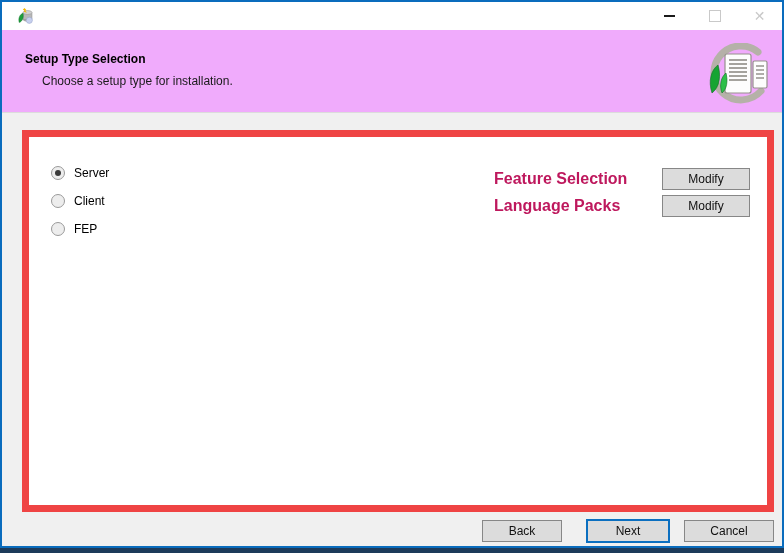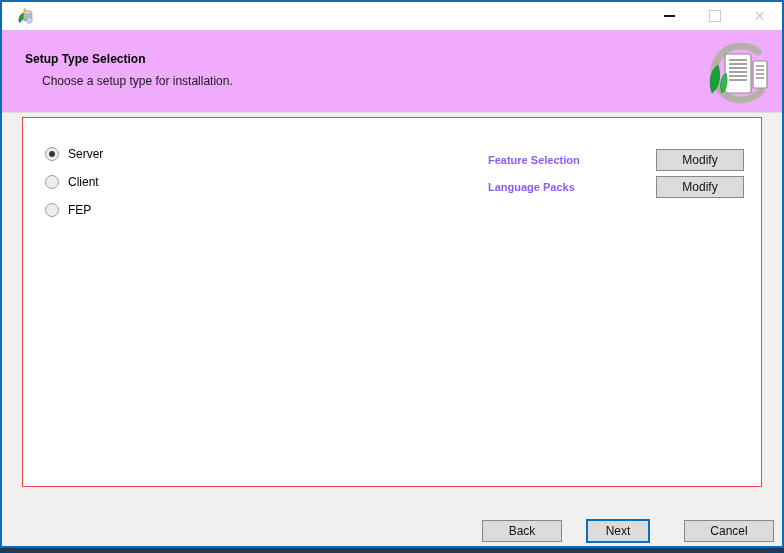--- a/index.html
+++ b/index.html
@@ -28,44 +28,44 @@
   .glyph-close{font-size:14px;color:#c9c9c9;line-height:1;}
 
   
   .header{position:absolute;left:2px;top:30px;right:2px;height:82px;background:#f0abfc;border-bottom:1px solid #dcdcdc;}
   .page-title{position:absolute;left:23px;top:22px;font-size:12px;font-weight:bold;color:#000;}
   .page-subtitle{position:absolute;left:40px;top:44px;font-size:12px;color:#1a1a1a;}
   .logo{position:absolute;right:8px;top:13px;width:76px;height:62px;}
 
   
   .body{position:absolute;left:2px;right:2px;top:113px;height:433px;background:#f0f0f0;}
-  .content-box{position:absolute;left:20px;top:4px;width:738px;height:368px;background:#fff;border:1px solid #ef4444;}
+  .content-box{position:absolute;left:20px;top:17px;width:738px;height:368px;background:#fff;border:7px solid #ef4444;}
 
   .radio-group{position:absolute;left:22px;top:28px;}
   .radio-row{display:flex;align-items:center;height:16px;margin-bottom:12px;cursor:default;}
   .radio-circle{width:12px;height:12px;border-radius:50%;background:#ededed;border:1px solid #9a9a9a;margin-right:9px;position:relative;box-sizing:content-box;}
   .radio-row.selected .radio-circle::after{
     content:"";position:absolute;left:3px;top:3px;width:6px;height:6px;border-radius:50%;background:#3a3a3a;
   }
   .radio-label{font-size:12px;color:#000;}
 
   .option-row{position:absolute;left:465px;height:22px;}
   .option-row-0{top:31px;}
   .option-row-1{top:58px;}
-  .option-label{position:absolute;left:0;top:0;line-height:22px;font-size:11px;font-weight:bold;color:#8b5cf6;white-space:nowrap;}
+  .option-label{position:absolute;left:0;top:0;line-height:22px;font-size:16px;font-weight:bold;color:#be185d;white-space:nowrap;}
   .modify-btn{position:absolute;left:168px;top:0;width:88px;height:22px;}
 
   .btn{
     background:#dcdcdc;border:1px solid #878787;font-family:inherit;
     font-size:12px;color:#111;display:flex;align-items:center;justify-content:center;
     box-sizing:border-box;padding:8px;cursor:default;width:100%;height:100%;
   }
   .footer-btn{position:absolute;}
   .btn-back{left:482px;top:520px;width:80px;height:22px;}
-  .btn-next{left:586px;top:519px;width:64px;height:24px;}
+  .btn-next{left:586px;top:519px;width:84px;height:24px;}
   .btn-next .btn{border:2px solid #0b6fc0;}
   .btn-cancel{left:684px;top:520px;width:90px;height:22px;}
 </style>
 </head>
 <body>
 
 <div class="window">
 
   <div class="edge edge-top"></div>
   <div class="edge edge-left"></div>

